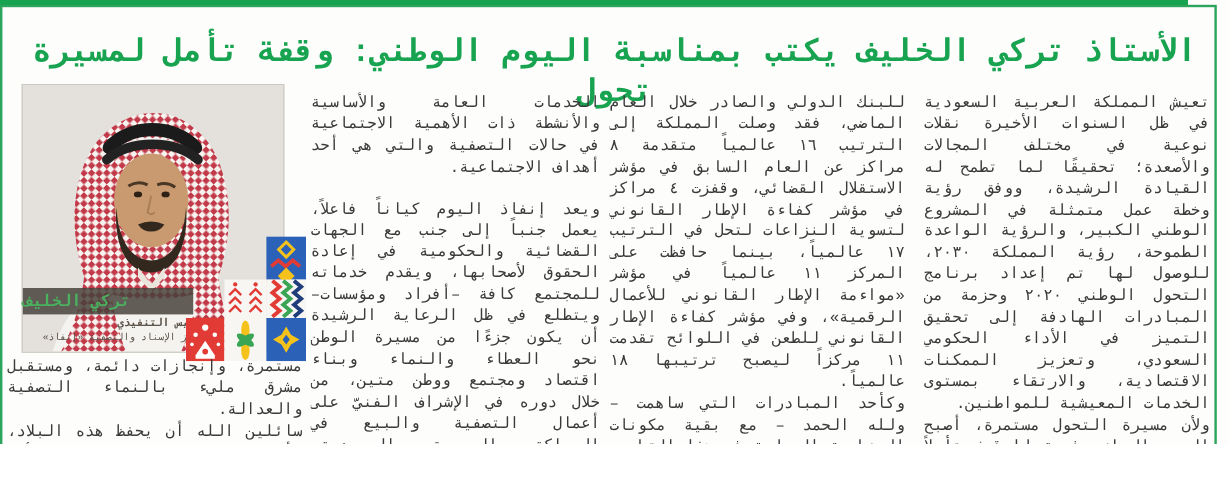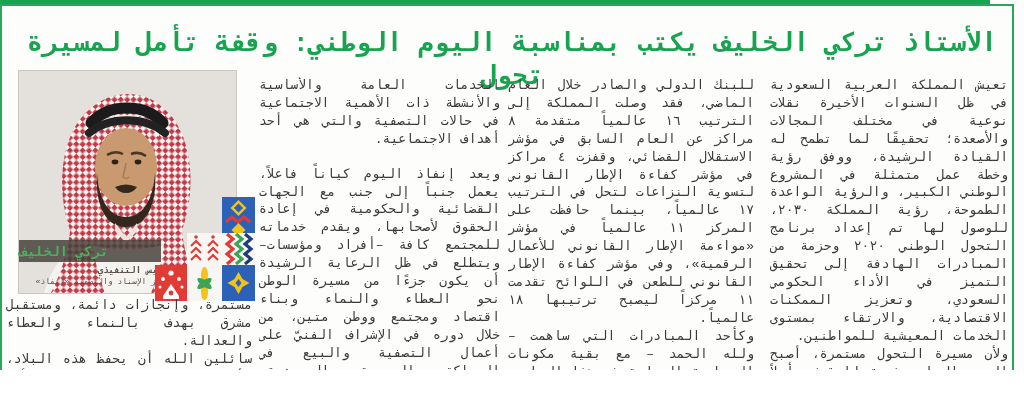--- a/index.html
+++ b/index.html
@@ -184,17 +184,17 @@
     </g>
 
     <g>
       <rect x="67" y="68" width="33" height="36" class="t-blue"></rect>
       <path d="M83.5 75 l4 7 7 4 -7 4 -4 7 -4 -7 -7 -4 7 -4 Z" class="t-yellow"></path>
       <path d="M83.5 82 l3 4 -3 4 -3 -4 Z" class="t-blue"></path>
     </g>
   </svg>
 
   <div class="below-photo">
-    <p>مستمرة، وإنجازات دائمة، ومستقبل مشرق بهدف بالنماء والعطاء والعدالة.</p>
+    <p>مستمرة، وإنجازات دائمة، ومستقبل مشرق مليء بالنماء التصفية والعدالة.</p>
     <p>سائلين الله أن يحفظ هذه البلاد، وأن يديم عليها نعمة الأمن ترتيبها والاستقرار وأن يبارك لها ويزيدها نموًا وعطاءً وازدهاراً.</p>
   </div>
 
 </div>
 
 </body></html>

